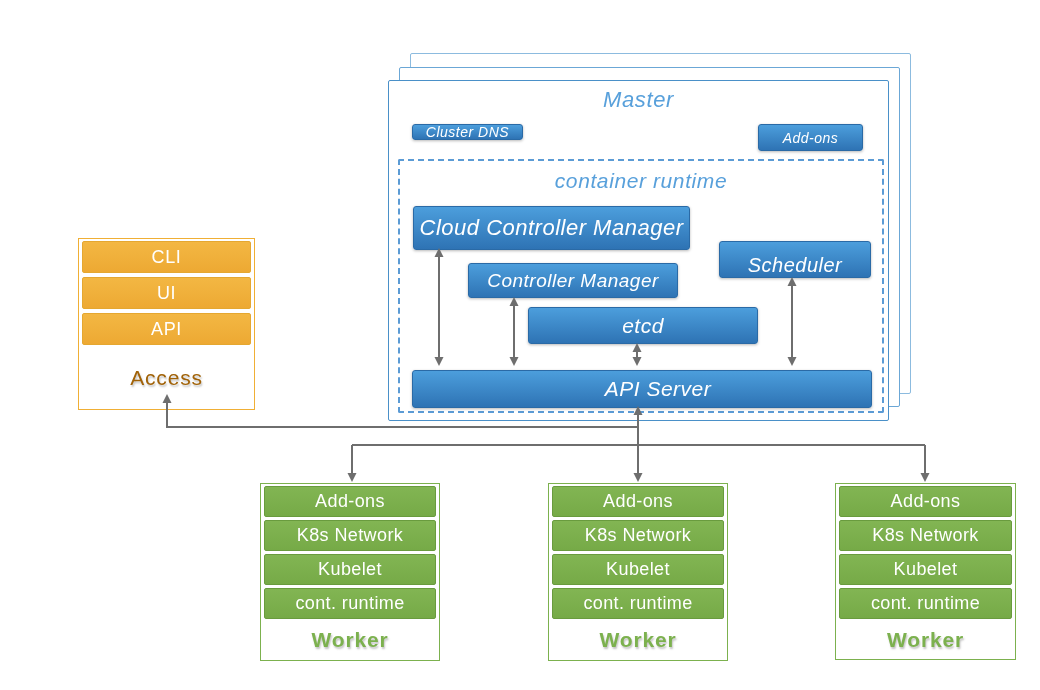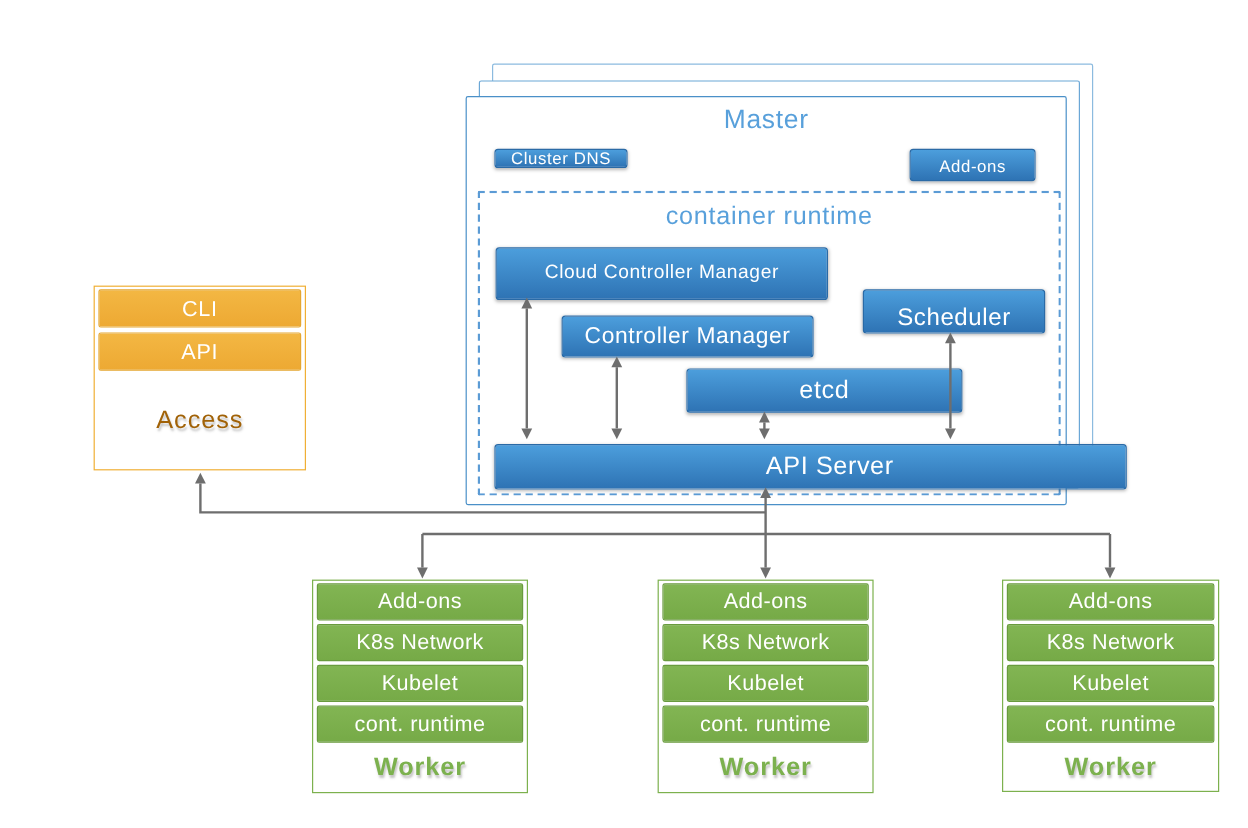--- a/index.html
+++ b/index.html
@@ -2,21 +2,21 @@
 <html><head>
 <meta charset="utf-8">
 <style>
   html,body{margin:0;padding:0;background:#fff;}
   *{box-sizing:border-box;}
   .canvas{position:relative;width:1040px;height:690px;background:#ffffff;overflow:hidden;
           font-family:"Liberation Sans",sans-serif;}
   .abs{position:absolute;}
 
   
-  .page{background:#ffffff;border-radius:2px;}
+  .page{background:#ffffff;border-radius:2px;font-style:italic;}
   .page-back{border:1.5px solid #8cbbdf;}
   .page-mid{border:1.5px solid #6ba7d6;}
   .page-front{border:1.5px solid #4a90c8;}
 
   .blue-title{color:#58a0db;letter-spacing:.6px;text-align:center;}
 
   .bluebox{background:linear-gradient(180deg,#4c9edc 0%,#2e73b4 100%);
            border:1px solid #2a6aa6;border-radius:3px;color:#ffffff;
            display:flex;align-items:center;justify-content:center;
            box-shadow:0 1px 3px rgba(0,0,0,.28);letter-spacing:.5px;}
@@ -61,45 +61,48 @@
     </div>
 
     <div class="abs bluebox" style="left:369px;top:43px;width:105px;height:27px;font-size:14px;">
       <span>Add-ons</span>
     </div>
 
     <div class="abs dashedbox" style="left:9px;top:78px;width:486px;height:254px;">
 
       <div class="abs blue-title" style="left:0;right:0;top:8px;font-size:21px;">container runtime</div>
 
-      <div class="abs bluebox" style="left:13px;top:45px;width:277px;height:44px;font-size:16px;">
+      <div class="abs bluebox" style="left:13px;top:45px;width:277px;height:44px;font-size:22px;">
         <span>Cloud Controller Manager</span>
       </div>
 
       <div class="abs bluebox" style="left:68px;top:102px;width:210px;height:35px;font-size:19px;">
         <span>Controller Manager</span>
       </div>
 
       <div class="abs bluebox" style="left:319px;top:80px;width:152px;height:37px;font-size:20px;align-items:flex-end;">
         <span>Scheduler</span>
       </div>
 
-      <div class="abs bluebox" style="left:128px;top:146px;width:230px;height:37px;font-size:21px;margin-left:44px;">
+      <div class="abs bluebox" style="left:128px;top:146px;width:230px;height:37px;font-size:21px;">
         <span>etcd</span>
       </div>
 
-      <div class="abs bluebox" style="left:12px;top:209px;width:527px;height:38px;font-size:21px;padding-left:32px;">
+      <div class="abs bluebox" style="left:12px;top:209px;width:460px;height:38px;font-size:21px;padding-left:32px;">
         <span>API Server</span>
       </div>
     </div>
   </div>
 
-  <div class="abs stack access-stack" style="left:78px;top:238px;width:177px;height:154px;">
+  <div class="abs stack access-stack" style="left:78px;top:238px;width:177px;height:172px;">
     <div class="orangecell">
       <span>CLI</span>
+    </div>
+    <div class="orangecell">
+      <span>UI</span>
     </div>
     <div class="orangecell">
       <span>API</span>
     </div>
     <div class="access-label">Access</div>
   </div>
 
   <div class="abs stack worker-stack" style="left:260px;top:483px;width:180px;height:178px;">
     <div class="greencell">
       <span>Add-ons</span>

